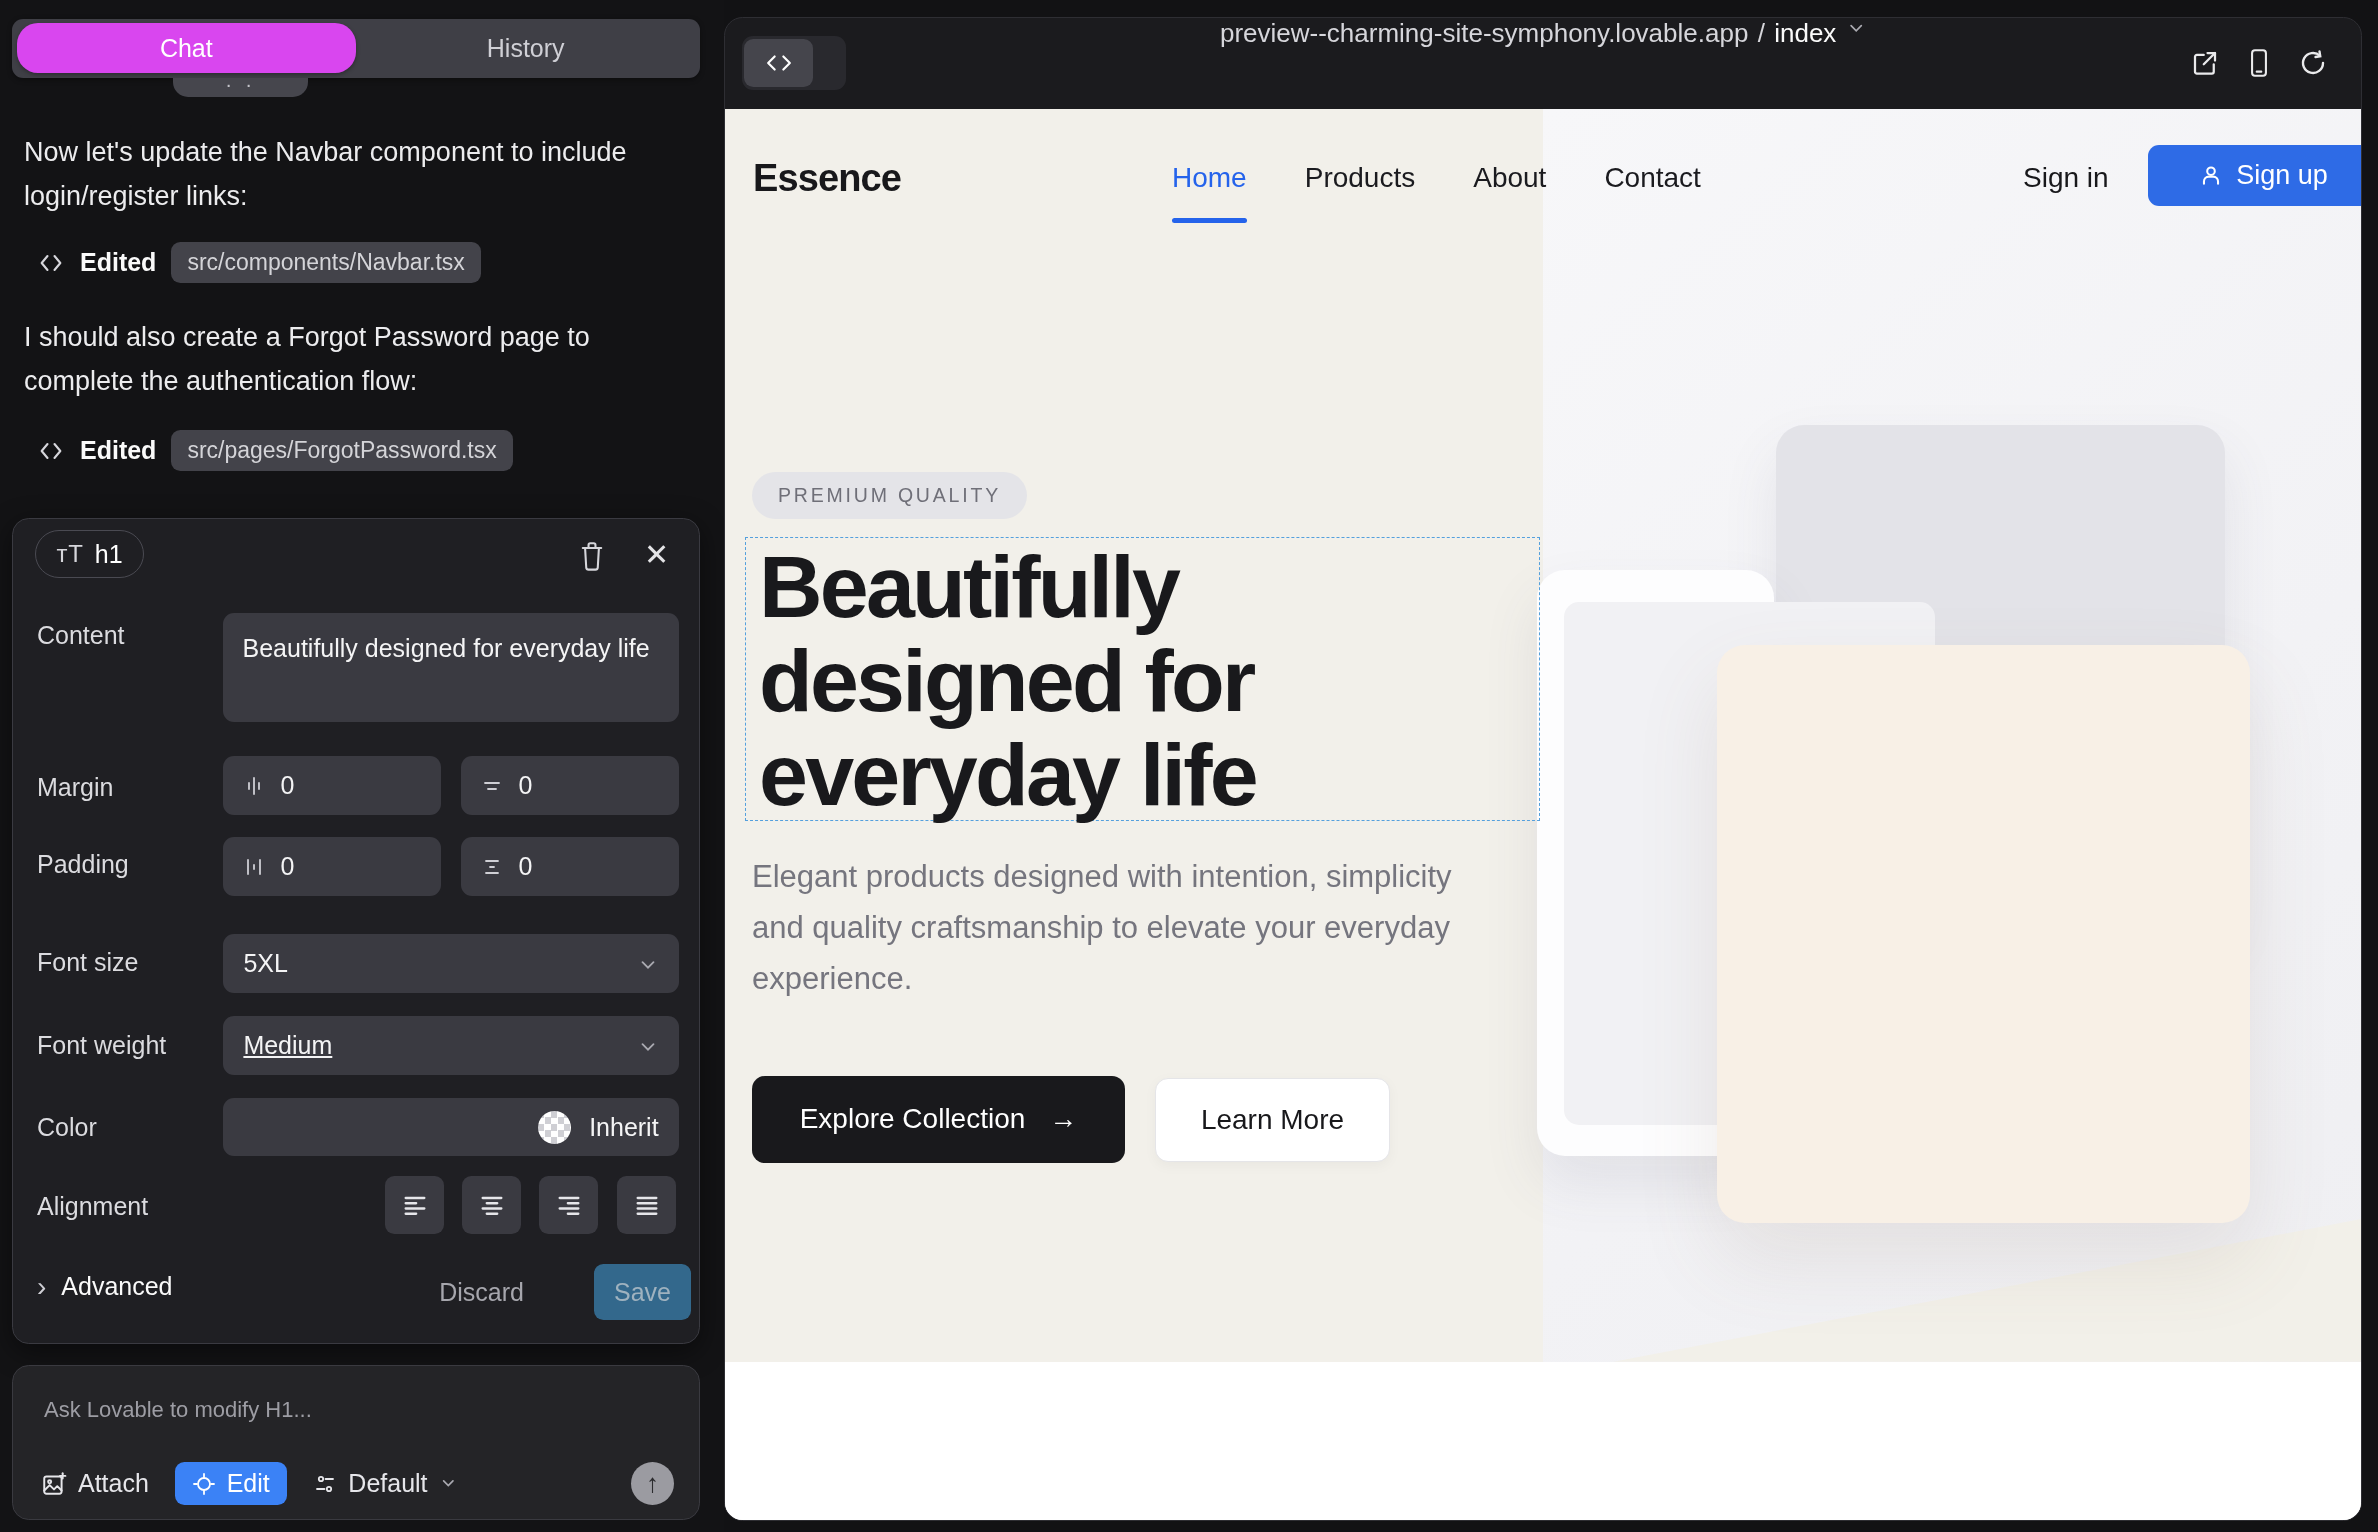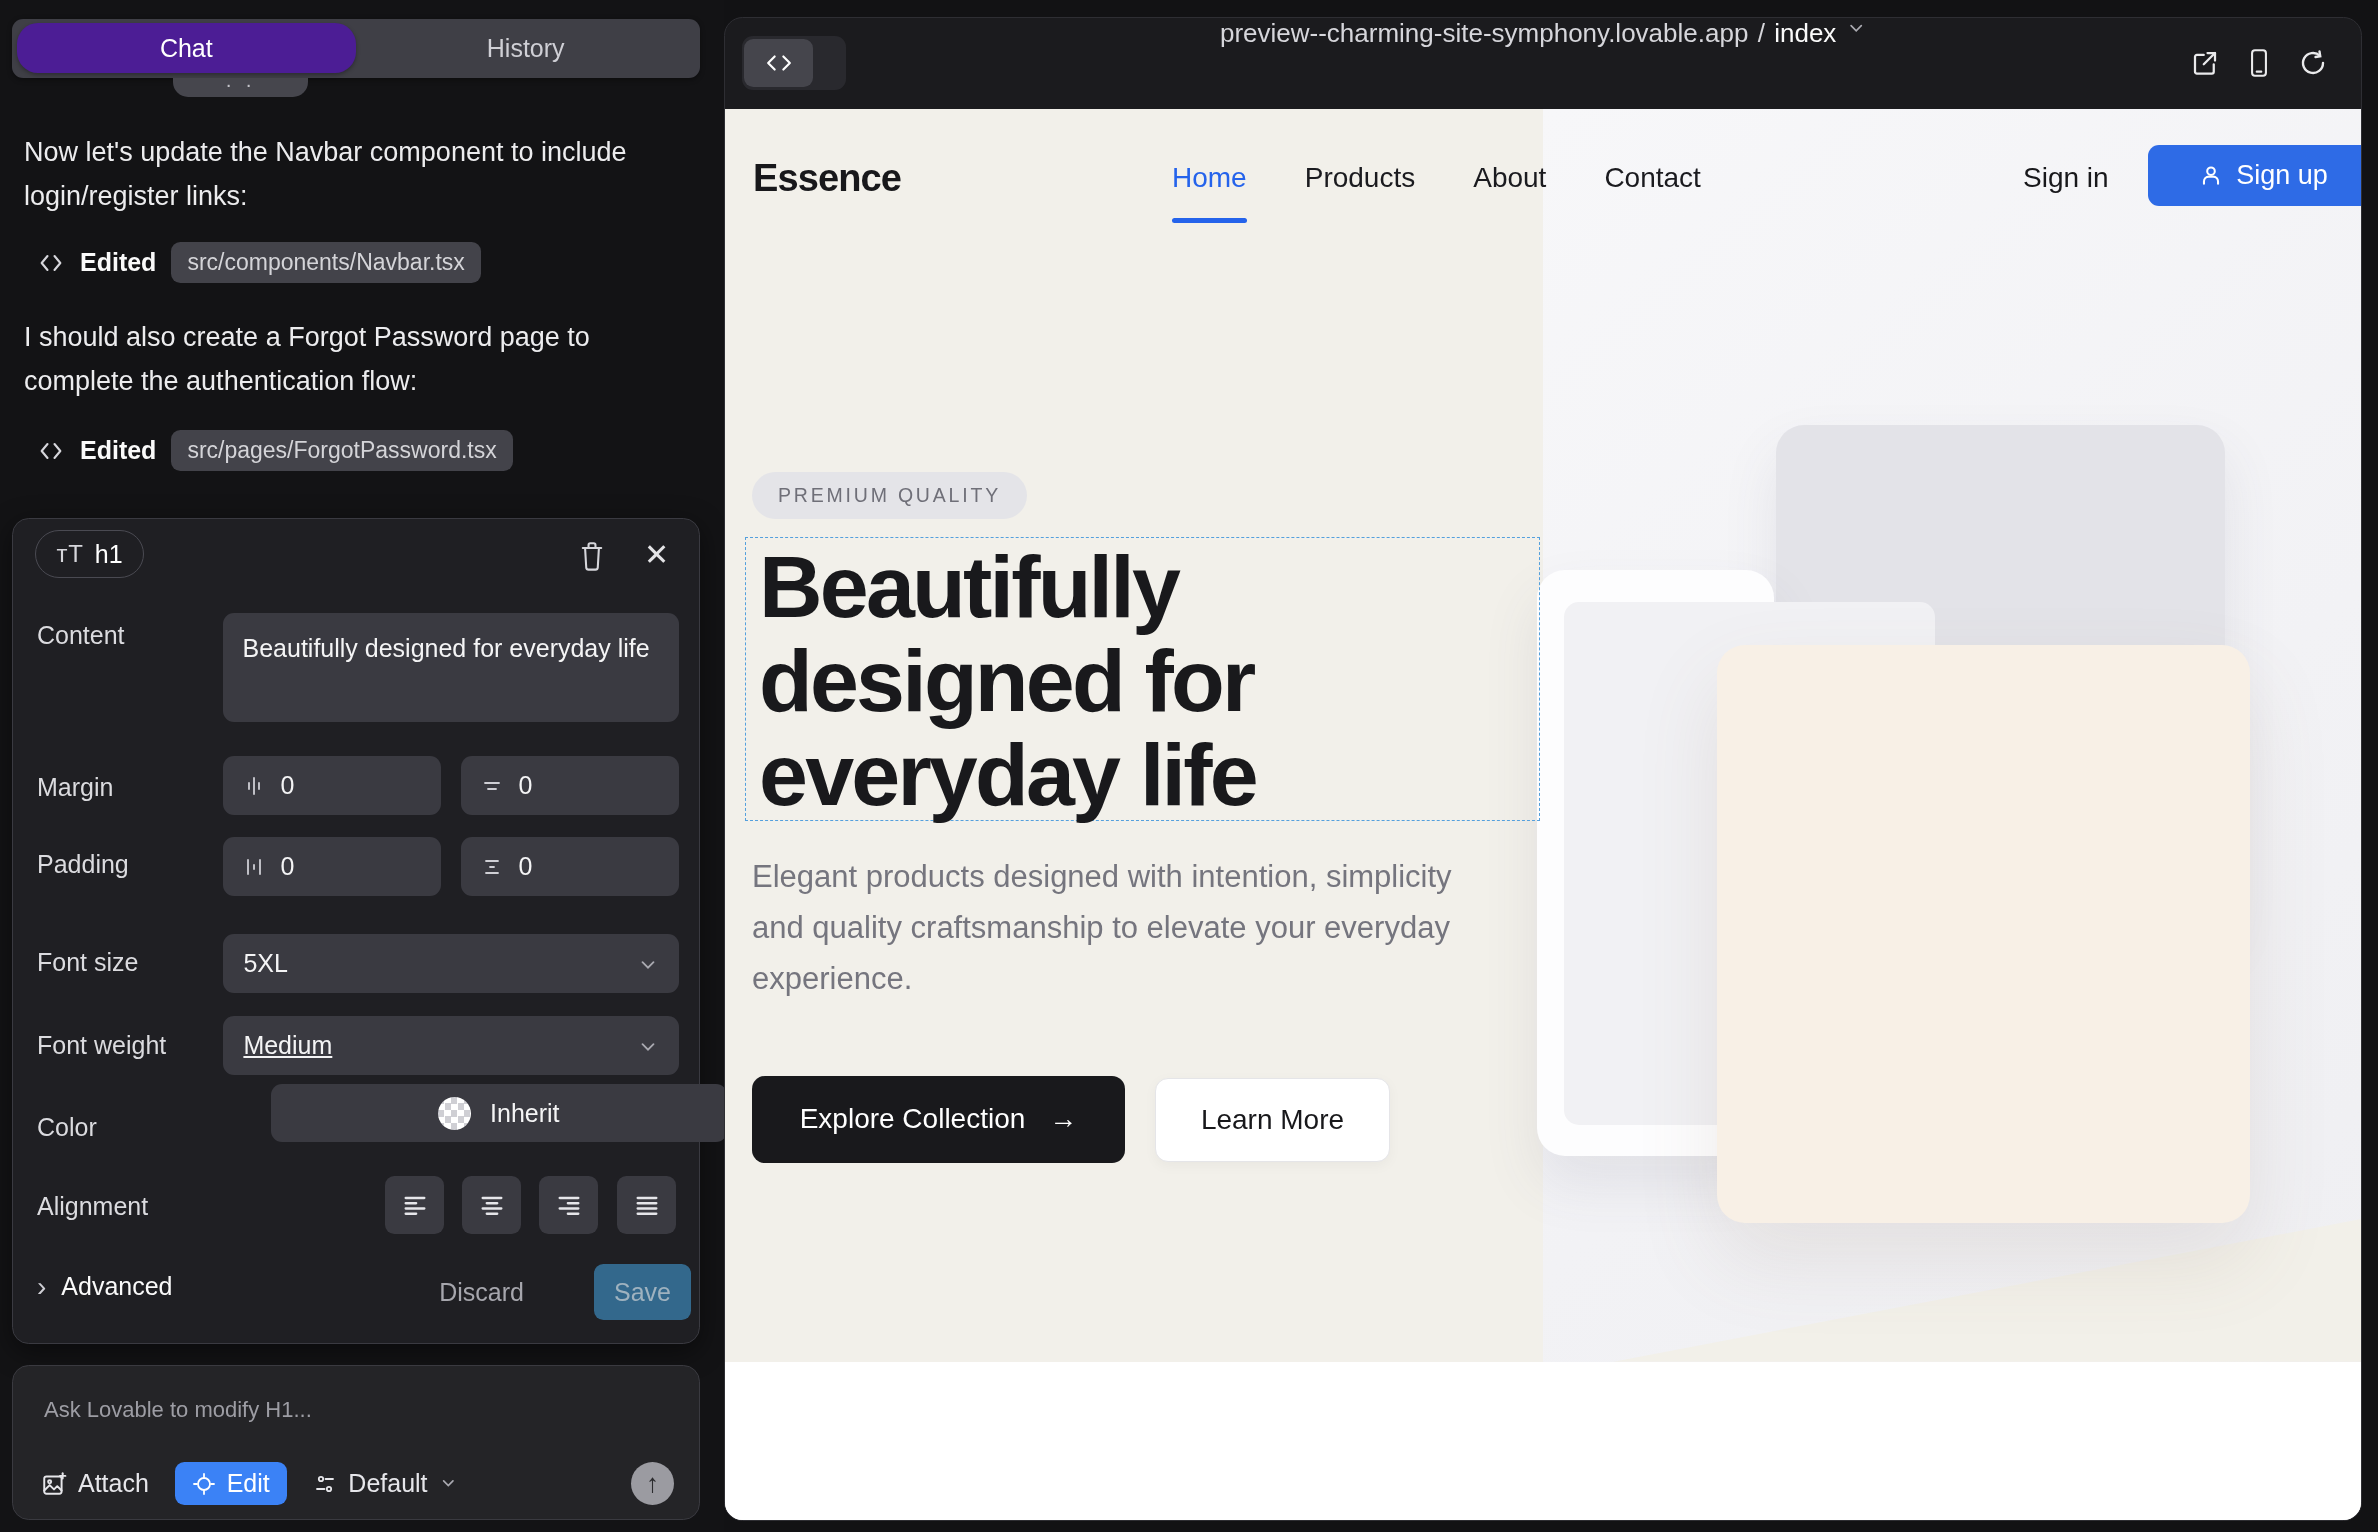--- a/index.html
+++ b/index.html
@@ -19,21 +19,21 @@
 
   .tabbar {
     left:12px; top:18.6px; width:688px; height:59px;
     background:#3f3f46; border-radius:11px; display:flex; padding:4.6px;
     box-shadow:0 1.9px 5.6px rgba(0,0,0,.35);
   }
   .tab {
     flex:1; display:flex; align-items:center; justify-content:center;
     font-size:25px; color:#cfcfd5; border-radius:8.3px; cursor:pointer;
   }
-  .tab.active { background:#4c1d95; color:#fff; font-weight:500; box-shadow:0 1.9px 4.6px rgba(0,0,0,.3);border-radius:21px; }
+  .tab.active { background:#d946ef; color:#fff; font-weight:500; box-shadow:0 1.9px 4.6px rgba(0,0,0,.3);border-radius:21px; }
 
   .partial-chip {
     left:173px; top:78px; width:135px; height:18.6px;
     background:#46464d; border-radius:0 0 15px 15px;
     display:flex; align-items:flex-start; justify-content:center;
     color:#c3c3c9; font-size:20.4px; line-height:13px; letter-spacing:3.7px;
   }
 
   .chat-msg {
     left:24px; width:679px; font-size:27px; line-height:44px; color:#ececee;
@@ -320,21 +320,21 @@
     <div class="select-box abs" style="top:497px;text-decoration:underline;">
       <span>Medium</span>
       <span class="chev">
         <svg width="22" height="22" viewBox="0 0 24 24" fill="none" stroke="currentColor" stroke-width="2" stroke-linecap="round">
             <polyline points="6,10 12,16 18,10"></polyline>
           </svg>
       </span>
     </div>
 
     <div class="field-label abs" style="top:594px;">Color</div>
-    <div class="select-box abs" style="top:565px; height:58px; justify-content:center; gap:18.6px;margin-left:48px;">
+    <div class="select-box abs" style="top:579px; height:58px; justify-content:flex-end; gap:18.6px;">
       <span class="swatch"></span>
       <span>Inherit</span>
     </div>
 
     <div class="field-label abs" style="top:673px;">Alignment</div>
     <div class="align-btn abs" style="left:372px;">
       <svg width="28" height="28" viewBox="0 0 24 24" fill="none" stroke="currentColor" stroke-width="2" stroke-linecap="round">
           <line x1="4" y1="6" x2="20" y2="6"></line>
           <line x1="4" y1="10.5" x2="13" y2="10.5"></line>
           <line x1="4" y1="15" x2="20" y2="15"></line>

